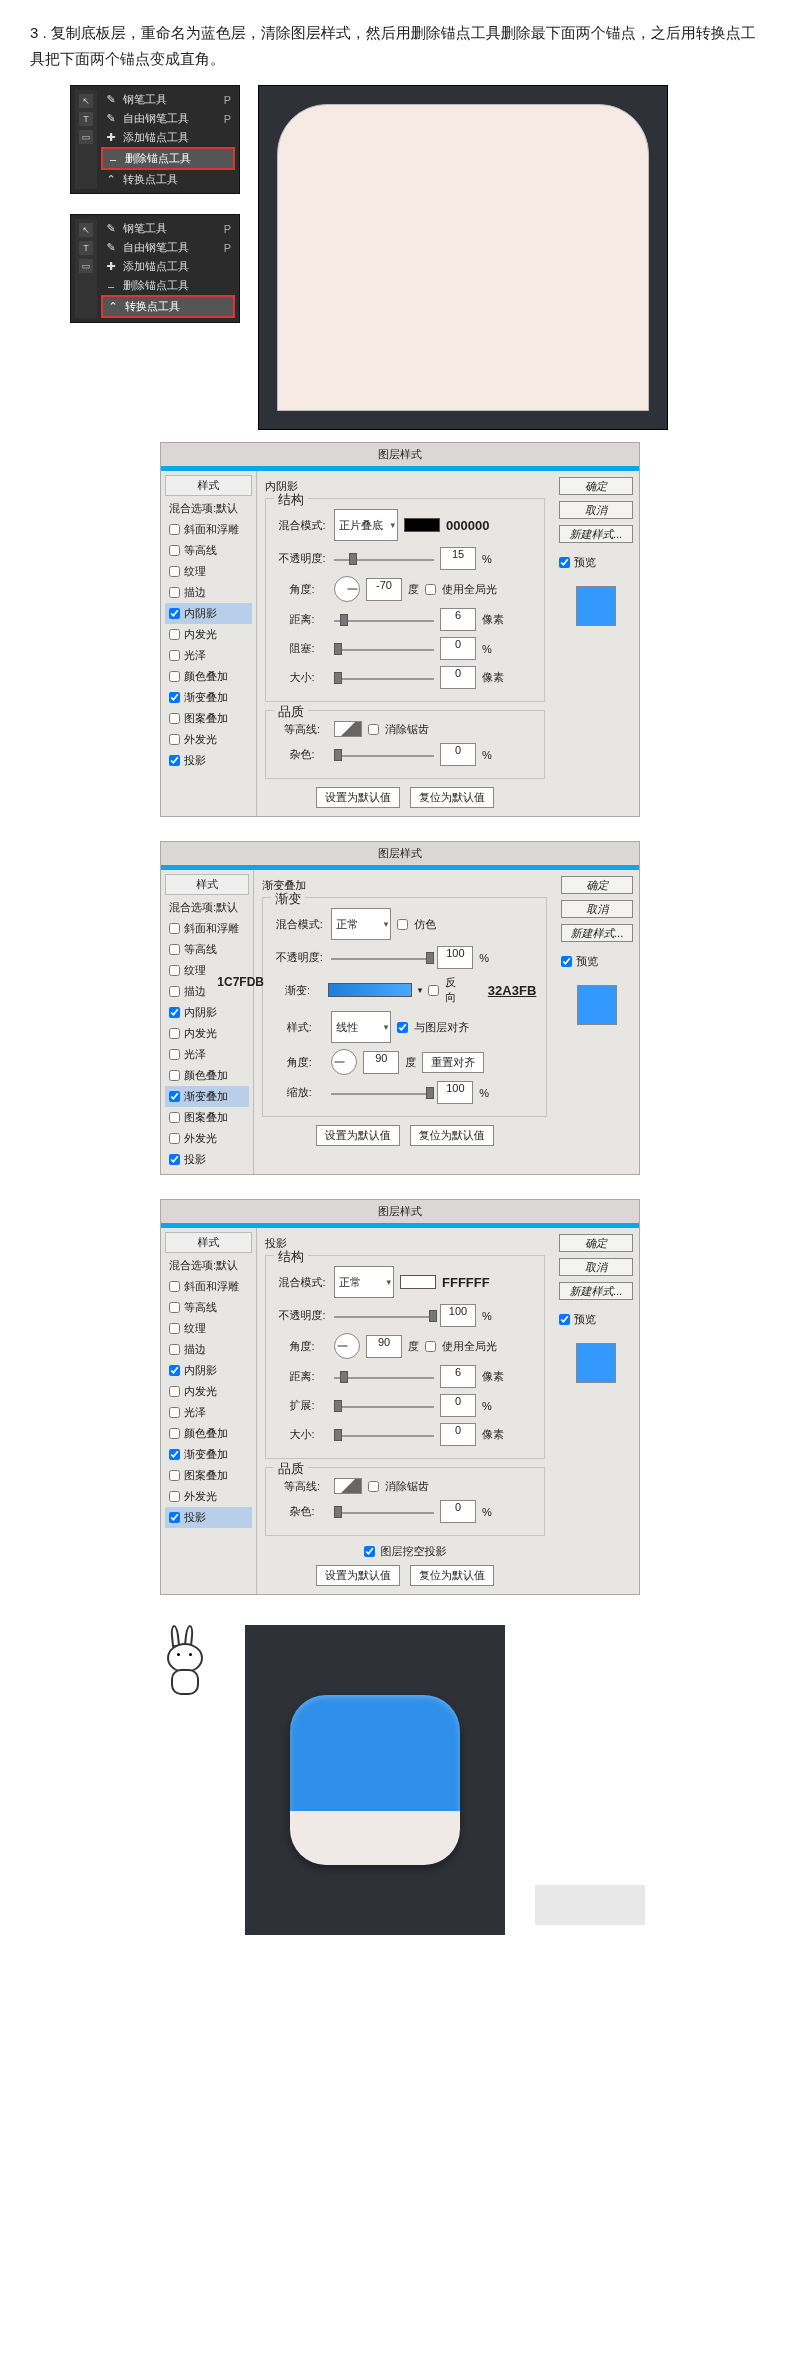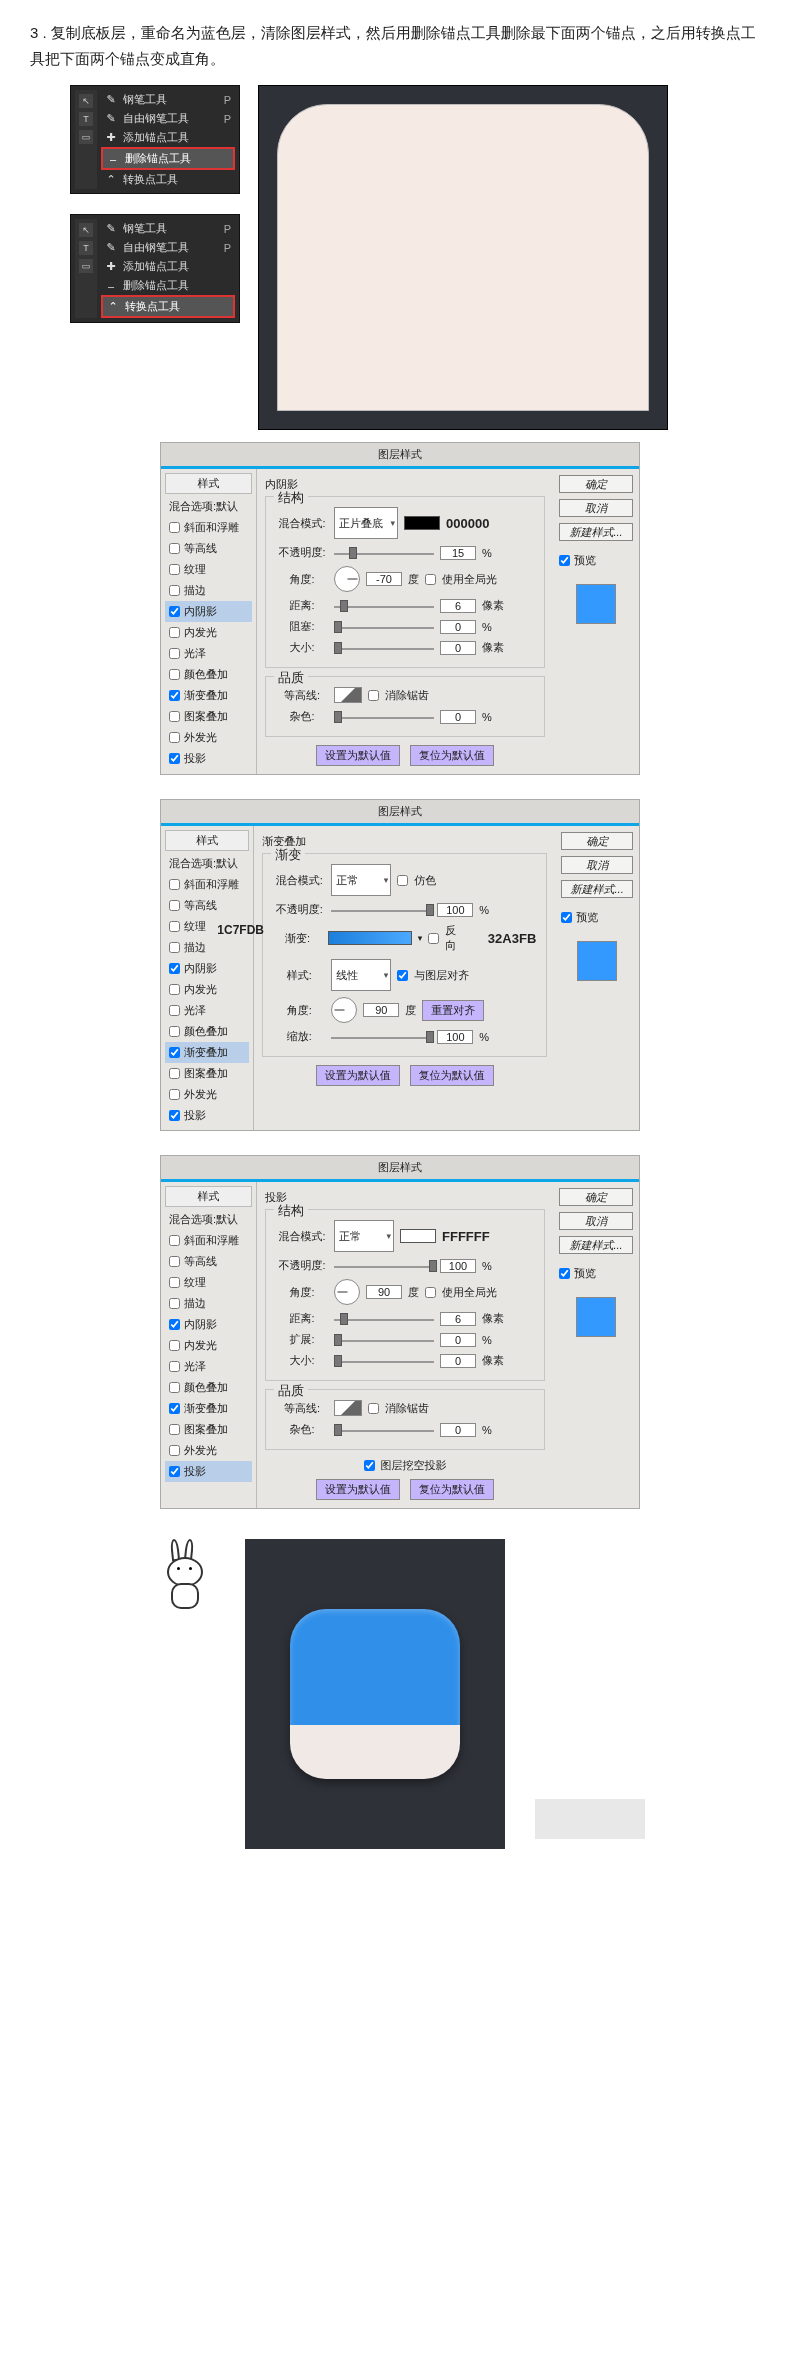--- a/index.html
+++ b/index.html
@@ -19,52 +19,52 @@
   .tp-items { flex:1; }
   .shortcut { margin-left:auto; color:#aaa; }
   .glyph { width:12px; text-align:center; display:inline-block;}
 
   .big-shape { background:#2e3138; padding:18px; width:410px; height:345px; border:1px solid #000; display:flex; align-items:flex-start; justify-content:center;}
   .big-shape .inner { width:100%; height:100%; background:#f6eae5; border:1px solid #bbb; border-top-left-radius:50px; border-top-right-radius:50px; }
 
   .mid-text { font-size:15px; margin:14px 0 14px 10px; }
 
   .dialog { width:480px; margin:0 auto 24px auto; background:#e7e6e3; border:1px solid #aaa; font-size:11px; }
-  .dlg-title { background:#d9d8d5; text-align:center; padding:4px; border-bottom:3px solid #0ea5e9; }
+  .dlg-title { background:#d9d8d5; text-align:center; padding:4px; border-bottom:5px solid #0ea5e9; }
   .dlg-body { display:flex; }
   .dlg-left { width:96px; border-right:1px solid #bbb; padding:4px; }
   .dlg-left .hdr { border:1px solid #bbb; text-align:center; padding:2px; margin-bottom:2px; background:#efefef;}
   .dlg-left .opt { display:flex; align-items:center; gap:4px; padding:2px 3px; border:1px solid transparent; }
   .dlg-left .opt input { width:11px; height:11px;}
   .dlg-left .opt.sel { background:#b9cfe9; }
   .dlg-center { flex:1; padding:8px; }
   .dlg-right { width:86px; padding:6px; display:flex; flex-direction:column; gap:6px; }
   .dlg-right .btn { border:1px solid #888; height:18px; display:flex; align-items:center; justify-content:center; background:#f3f3f1;font-style:italic; }
   .preview-cb { display:flex; align-items:center; gap:4px; margin-top:6px;}
   .swatch { width:40px; height:40px; background:#3399ff; margin:10px auto 0 auto; border:1px solid #888;}
   .section-title { font-size:11px; margin-bottom:4px; }
   .sub { border:1px solid #c5c5c5; padding:10px 10px 6px 10px; margin-bottom:8px; position:relative; }
   .sub .legend { position:absolute; top:-8px; left:8px; background:#e7e6e3; padding:0 4px; font-size:13px;}
   .row { display:flex; align-items:center; gap:6px; margin-bottom:6px; font-size:11px;}
   .row label { width:52px; text-align:center; }
   .dd { border:1px solid #888; height:32px; min-width:60px; padding:0 14px 0 4px; background:#fff; display:inline-flex; align-items:center; position:relative;}
   .dd::after { content:"▾"; position:absolute; right:2px; font-size:9px; color:#555;}
   .clr { width:36px; height:14px; border:1px solid #555; display:inline-block; }
   .code { font-weight:bold; font-size:13px; }
-  .num { border:1px solid #888; width:36px; height:14px; background:#fff; text-align:center;}
+  .num { border:1px solid #888; width:36px; height:23px; background:#fff; text-align:center;}
   .slider { width:100px; height:12px; position:relative; display:inline-block;}
   .slider::before { content:""; position:absolute; top:50%; left:0; right:0; height:2px; background:#999;}
   .slider .thumb { position:absolute; top:0; width:8px; height:12px; background:#777; border:1px solid #555;}
   .angle { width:26px; height:26px; border:1px solid #888; border-radius:50%; background:#fff; position:relative;}
   .angle::after{ content:""; position:absolute; left:50%; top:50%; width:1px; height:10px; background:#333; transform-origin:top center; }
   .angle.a-90::after{ transform:rotate(-90deg);}
   .angle.a90::after{ transform:rotate(90deg);}
   .contour { width:28px; height:16px; border:1px solid #888; background:linear-gradient(135deg,#fff 48%,#666 52%);}
   .grad { width:90px; height:14px; border:1px solid #555; background:linear-gradient(90deg,#1c7fdb,#4aa8ff);}
-  .btn2 { border:1px solid #888; padding:2px 8px; background:#c4b5fd;}
+  .btn2 { border:1px solid #888; padding:2px 8px; background:#ffffff;}
   .btns-row { display:flex; gap:10px; justify-content:center; margin-top:6px;}
   .codelabel { position:absolute; font-size:12px; font-weight:bold; }
 
   .result-area { margin-top:30px; display:flex; align-items:flex-start; justify-content:center; gap:30px; position:relative; padding-bottom:40px;}
   .bunny { width:60px; height:70px; position:relative; }
   .bunny .head{ width:36px; height:30px; border:2px solid #333; border-radius:50%; background:#fff; position:absolute; left:12px; top:18px;}
   .bunny .ear{ width:8px; height:22px; border:2px solid #333; border-radius:50% 50% 0 0; background:#fff; position:absolute; top:0;}
   .bunny .ear.l{ left:16px; transform:rotate(-6deg);}
   .bunny .ear.r{ left:30px; transform:rotate(6deg);}
   .bunny .eye{ width:3px;height:3px;background:#000;border-radius:50%;position:absolute;top:28px;}
@@ -381,21 +381,21 @@
             <span class="num">100</span>
             <span>%</span>
           </div>
           <div class="row" style="position:relative;">
             <span class="codelabel" style="left:-56px; top:0;">1C7FDB</span>
             <label>渐变:</label>
             <span class="grad"></span>
               <span style="font-size:9px;">▾</span>
             <input type="checkbox" class="cb" style="">
             <span>反向</span>
-            <span class="code" style="margin-left:16px;">32A3FB</span>
+            <span class="code" style="margin-left:16px;text-decoration:underline;">32A3FB</span>
           </div>
           <div class="row">
               <label>样式:</label>
             <span class="dd">线性</span>
             <input type="checkbox" class="cb" checked="" style="">
             <span>与图层对齐</span>
           </div>
           <div class="row">
               <label>角度:</label>
             <span class="angle a90"></span>

